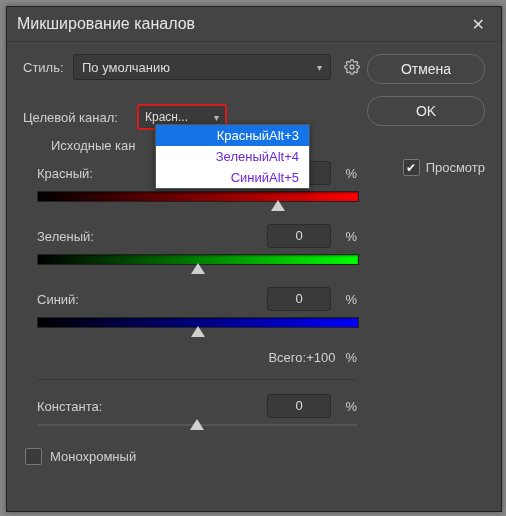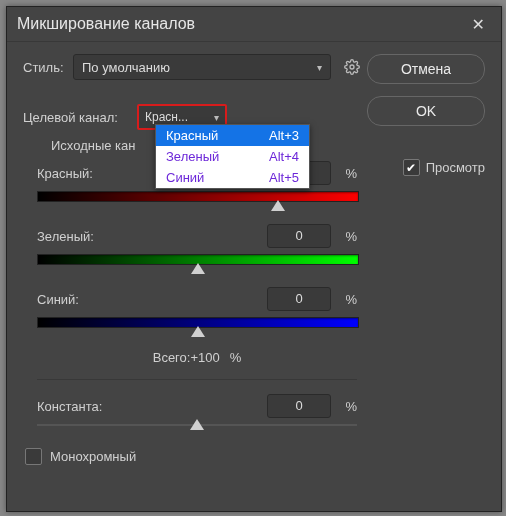--- a/index.html
+++ b/index.html
@@ -116,21 +116,21 @@
     left: 132px;
     top: 70px;
     width: 153px;
     background: #ffffff;
     border: 1px solid #555;
     z-index: 20;
     box-shadow: 0 2px 6px rgba(0,0,0,0.5);
   }
   .dropdown .opt {
     display: flex;
-    justify-content: space-between;
+    justify-content: flex-end;
     padding: 3px 10px;
     font-size: 13px;
   }
   .dropdown .opt.sel {
     background: #1473e6;
     color: #fff;
   }
   .dropdown .opt:not(.sel) { color: #6d28d9; }
   .group-title {
     color: #d0d0d0;
@@ -187,21 +187,21 @@
     border-bottom: 11px solid #d0d0d0;
     transform: translate(-7px, -1px);
   }
   .gray .thumb {
     top: -5px;
     transform: translate(-7px, 0);
   }
   .total-row {
     display: flex;
     align-items: center;
-    justify-content: center;
+    justify-content: flex-end;
     margin: 6px 0 14px 14px;
     width: 320px;
   }
   .hr {
     height: 1px;
     background: #383838;
     margin: 2px 0 14px 14px;
     width: 320px;
   }
   .mono-row {

